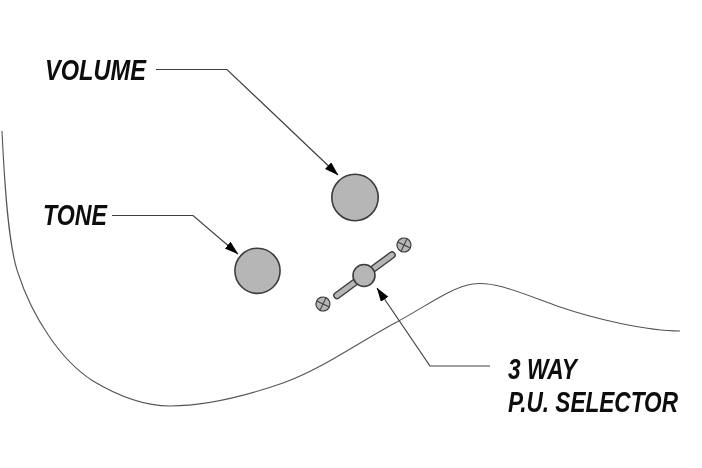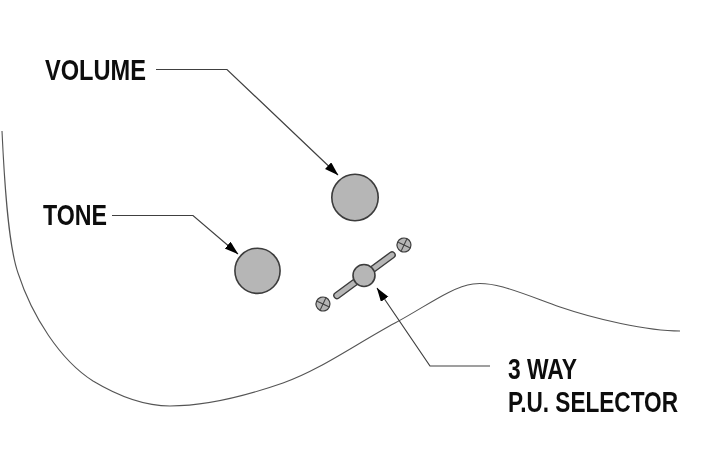--- a/index.html
+++ b/index.html
@@ -7,20 +7,21 @@
     padding: 0;
     background: var(--bg, #ffffff);
   }
   .stage {
     position: relative;
     width: 702px;
     height: 468px;
     background: var(--bg, #ffffff);
     overflow: hidden;
     font-family: "Liberation Sans", sans-serif;
+    font-style: italic;
   }
   svg { display: block; }
   .label {
     font-family: "Liberation Sans", sans-serif;
     font-weight: bold;
     font-size: 30px;
     fill: var(--text, #0d0d0d);
   }
   .leader {
     stroke: var(--leader, #404040);

